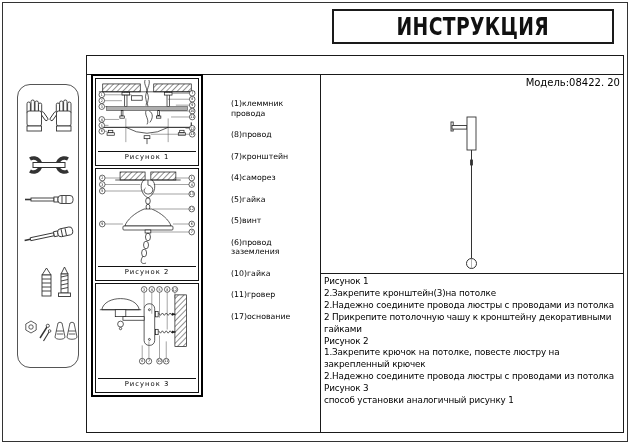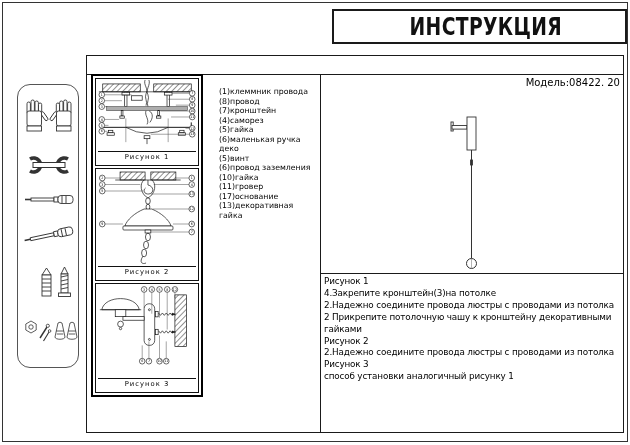--- a/index.html
+++ b/index.html
@@ -2,21 +2,21 @@
 <html><head>
 <meta charset="utf-8">
 <style>
   html,body{margin:0;padding:0;background:#fff;}
   .canvas{position:relative;width:630px;height:445px;background:#fff;overflow:hidden;
           font-family:"DejaVu Sans","Liberation Sans",sans-serif;color:#111;}
   .outer-border{position:absolute;left:2px;top:2px;width:624px;height:438px;border:1px solid #333;}
 
   
   .title-box{position:absolute;left:332px;top:9px;width:278px;height:31px;border:2px solid #1a1a1a;
-             background:#fff;display:flex;align-items:center;justify-content:center;padding-left:13px;}
+             background:#fff;display:flex;align-items:center;justify-content:center;}
   .title-text{display:inline-block;font-size:24px;font-weight:bold;letter-spacing:.5px;
               transform:scaleX(.78);white-space:nowrap;}
 
   
   .main-box{position:absolute;left:86px;top:55px;width:538px;height:378px;border:1px solid #1a1a1a;
             box-sizing:border-box;background:#fff;}
   .model-row-line{position:absolute;left:0;right:0;top:18px;border-top:1px solid #1a1a1a;}
   .model-text{position:absolute;right:3px;top:21px;font-size:10px;color:#000;}
   .vdivider{position:absolute;left:233px;top:18px;bottom:0;width:0;border-left:1px solid #1a1a1a;}
   .hdivider{position:absolute;left:233px;right:0;top:217px;border-top:1px solid #1a1a1a;}
@@ -24,21 +24,21 @@
   
   .figures-panel{position:absolute;left:4px;top:18px;width:112px;height:323px;border:2px solid #000;
                  box-sizing:border-box;padding:2px;display:flex;flex-direction:column;gap:2px;background:#fff;}
   .figbox{position:relative;border:1px solid #111;box-sizing:border-box;background:#fff;}
   .figbox svg{position:absolute;left:0;top:0;}
   .figcap{position:absolute;left:2px;right:2px;bottom:0;height:12px;border-top:1px solid #111;
           text-align:center;font-size:6.8px;letter-spacing:1px;padding-top:1px;color:#000;white-space:nowrap;}
 
   
   .parts-list{position:absolute;left:132px;top:31px;width:93px;font-size:7.8px;line-height:9.5px;color:#000;}
-  .part{margin:0;}
+  .part{margin:12px;}
 
   
   .instructions{position:absolute;left:237px;right:2px;top:220px;font-size:8.8px;line-height:11.9px;
                 letter-spacing:-.15px;color:#000;}
   .iline{margin:0;white-space:pre-wrap;}
 
   
   .product{position:absolute;left:344px;top:45px;}
 
   
@@ -351,49 +351,48 @@
         <div class="figcap">Рисунок 3</div>
       </div>
     </div>
 
     <div class="parts-list">
         <div class="part">(1)клеммник провода</div>
         <div class="part">(8)провод</div>
         <div class="part">(7)кронштейн</div>
         <div class="part">(4)саморез</div>
         <div class="part">(5)гайка</div>
-        <div class="part">(6)маленькая ручка деко</div>
         <div class="part">(5)винт</div>
         <div class="part">(6)провод заземления</div>
         <div class="part">(10)гайка</div>
         <div class="part">(11)гровер</div>
         <div class="part">(17)основание</div>
-        <div class="part">(13)декоративная гайка</div>
       </div>
 
     <div class="vdivider"></div>
 
     <svg class="product" width="70" height="172" viewBox="0 0 70 172">
       <g fill="#fff" stroke="#333" stroke-width=".9">
         <rect x="20" y="21" width="2.2" height="9"></rect>
         <rect x="21" y="24.5" width="15" height="3.6"></rect>
         <rect x="36" y="16" width="9" height="33"></rect>
         <line x1="40.5" y1="49" x2="40.5" y2="157.5" stroke-width="1"></line>
         <rect x="39.6" y="59" width="1.8" height="5" fill="#333"></rect>
         <circle cx="40.5" cy="162.5" r="5" stroke-width="1"></circle>
         <line x1="40.5" y1="158" x2="40.5" y2="167" stroke-width=".5" stroke="#666"></line>
       </g>
     </svg>
 
     <div class="hdivider"></div>
 
     <div class="instructions">
         <p class="iline">Рисунок 1</p>
-        <p class="iline">4.Закрепите кронштейн(3)на потолке</p>
+        <p class="iline">2.Закрепите кронштейн(3)на потолке</p>
         <p class="iline">2.Надежно соедините провода люстры с проводами из потолка</p>
         <p class="iline">2 Прикрепите потолочную чашу к кронштейну декоративными гайками</p>
         <p class="iline">Рисунок 2</p>
+        <p class="iline">1.Закрепите крючок на потолке, повесте люстру на закрепленный крючек</p>
         <p class="iline">2.Надежно соедините провода люстры с проводами из потолка</p>
         <p class="iline">Рисунок 3</p>
         <p class="iline">способ установки аналогичный рисунку 1</p>
       </div>
   </div>
 </div>
 
 </body></html>

